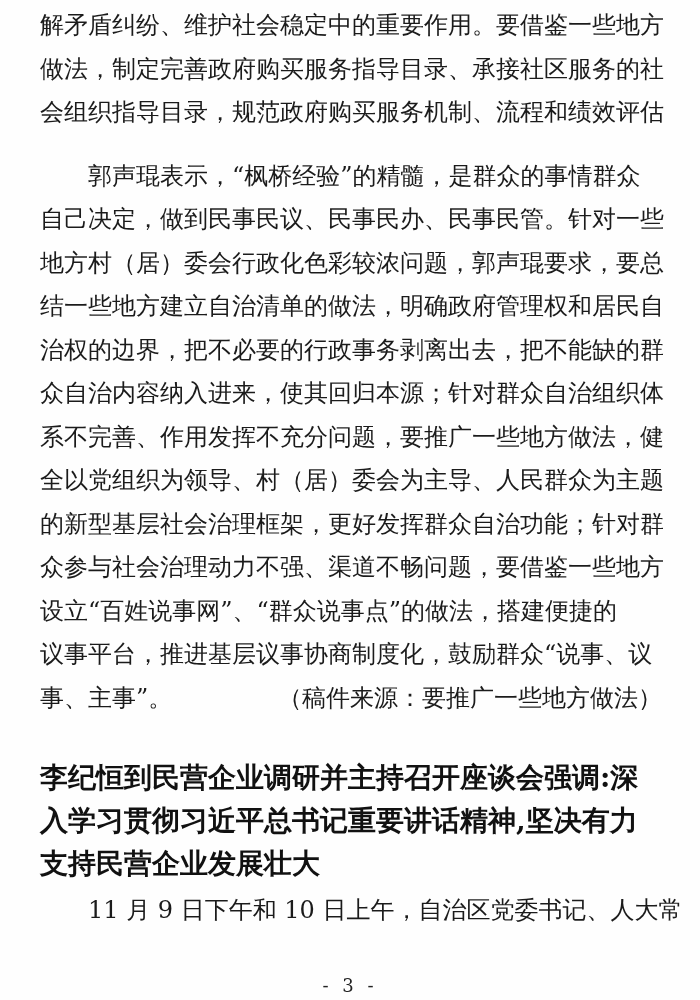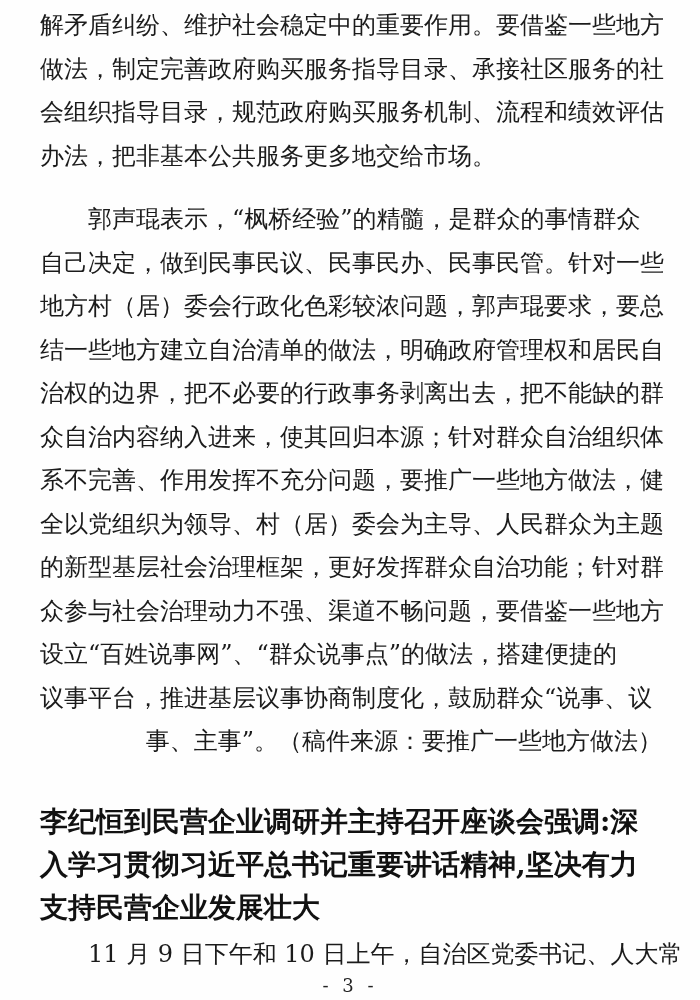--- a/index.html
+++ b/index.html
@@ -28,21 +28,21 @@
     line-height: 43.5px;
     height: 43.5px;
     white-space: nowrap;
     text-align: left;
   }
   .para2 {
     margin-top: 20px;
   }
   .lastline {
     display: flex;
-    justify-content: flex-end;
+    justify-content: space-between;
     align-items: baseline;
     font-size: 24px;
     line-height: 43.5px;
     height: 43.5px;
     white-space: nowrap;
   }
   .article-title {
     margin-top: 36px;
     text-align: center;
     font-weight: bold;
@@ -72,21 +72,20 @@
 </head>
 <body>
 
 <div class="page">
   <div class="textcol">
 
     <div class="para1">
         <div class="line">解矛盾纠纷、维护社会稳定中的重要作用。要借鉴一些地方</div>
         <div class="line">做法，制定完善政府购买服务指导目录、承接社区服务的社</div>
         <div class="line">会组织指导目录，规范政府购买服务机制、流程和绩效评估</div>
-        <div class="line">办法，把非基本公共服务更多地交给市场。</div>
       </div>
 
     <div class="para2">
         <div class="line">　　郭声琨表示，“枫桥经验”的精髓，是群众的事情群众</div>
         <div class="line">自己决定，做到民事民议、民事民办、民事民管。针对一些</div>
         <div class="line">地方村（居）委会行政化色彩较浓问题，郭声琨要求，要总</div>
         <div class="line">结一些地方建立自治清单的做法，明确政府管理权和居民自</div>
         <div class="line">治权的边界，把不必要的行政事务剥离出去，把不能缺的群</div>
         <div class="line">众自治内容纳入进来，使其回归本源；针对群众自治组织体</div>
         <div class="line">系不完善、作用发挥不充分问题，要推广一些地方做法，健</div>

